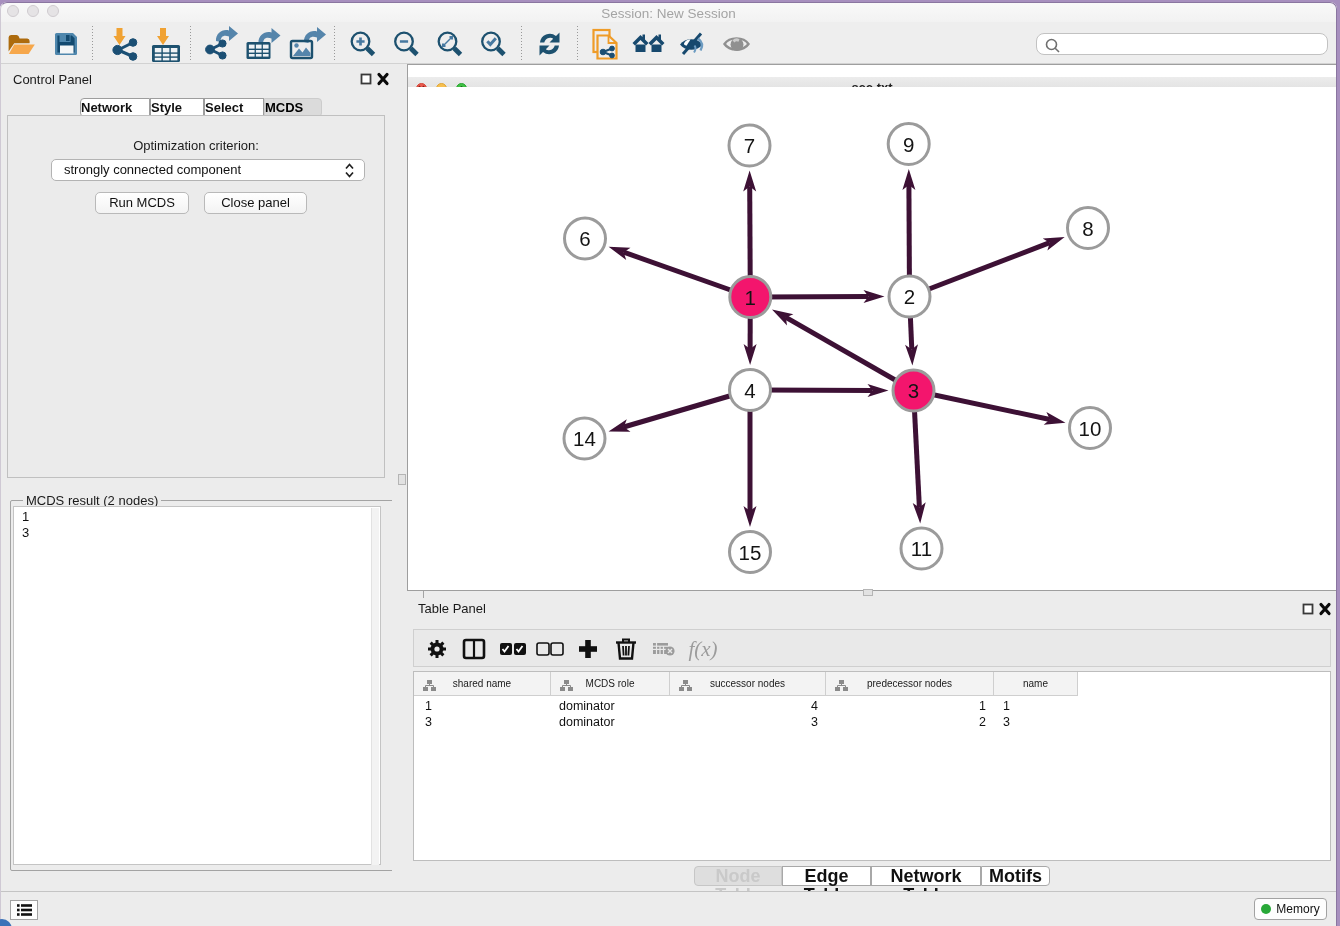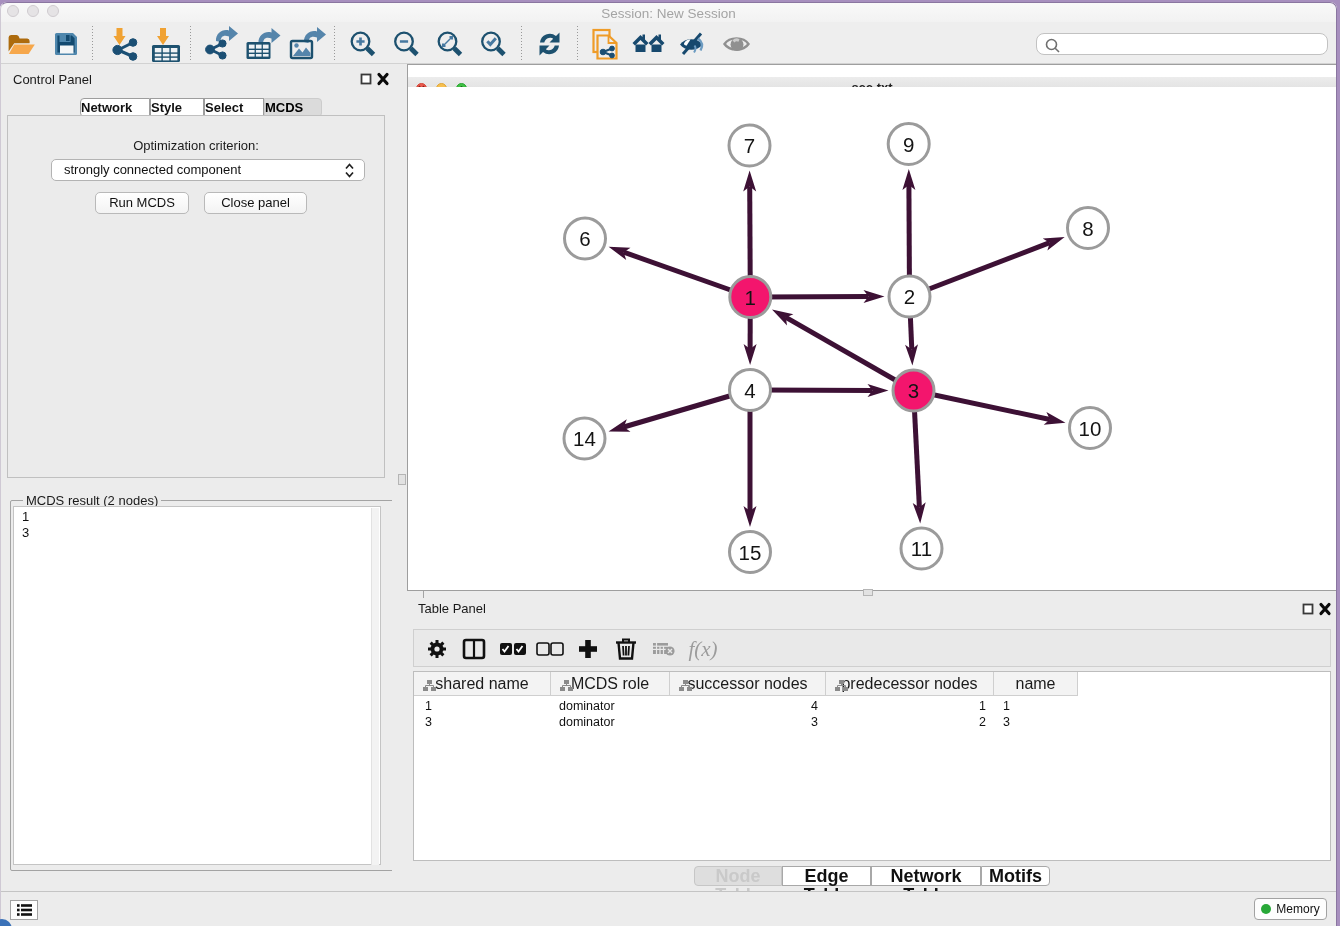--- a/index.html
+++ b/index.html
@@ -73,21 +73,21 @@
   #graph { display:block; position:absolute; left:-1px; top:0; }
   
   #tpanel { position:absolute; left:407px; top:598px; width:930px; height:293px; background:#ececec; }
   #tpanel .hdr { position:absolute; left:11px; top:3px; font-size:13px; color:#1a1a1a; }
   #ttoolbar { position:absolute; left:6px; top:31px; width:918px; height:38px;
     background:#e9e9e9; border:1px solid #cfcfcf; }
   #tblbox { position:absolute; left:6px; top:73px; width:918px; height:190px;
     background:#fff; border:1px solid #bdbdbd; }
   .thcell { position:absolute; top:0; height:24px; background:#f3f3f3;
     border-right:1px solid #cfcfcf; border-bottom:1px solid #cfcfcf;
-    font-size:16px; color:#1a1a1a; text-align:center; line-height:24px; }
+    font-size:10px; color:#1a1a1a; text-align:center; line-height:24px; }
   .trow { position:absolute; font-size:12.5px; color:#111; height:16px; line-height:16px; }
   .hier { position:absolute; left:9px; top:7px; width:13px; height:13px; }
   
   .btab { position:absolute; top:0; height:20px; background:#fff; border:1px solid #a8a8a8;
     font-size:18px; font-weight:bold; text-align:center; line-height:19px; color:#111; }
   .btab.tabsel { background:#dedede; border:1px solid #c6c6c6; color:#c9c9c9; }
   
   #statusbar { position:absolute; left:0; top:891px; width:100%; height:33px;
     background:#ececec; border-top:1px solid #c4c4c4; }
   #memrybtn { position:absolute; right:13px; top:6px; width:73px; height:22px;

